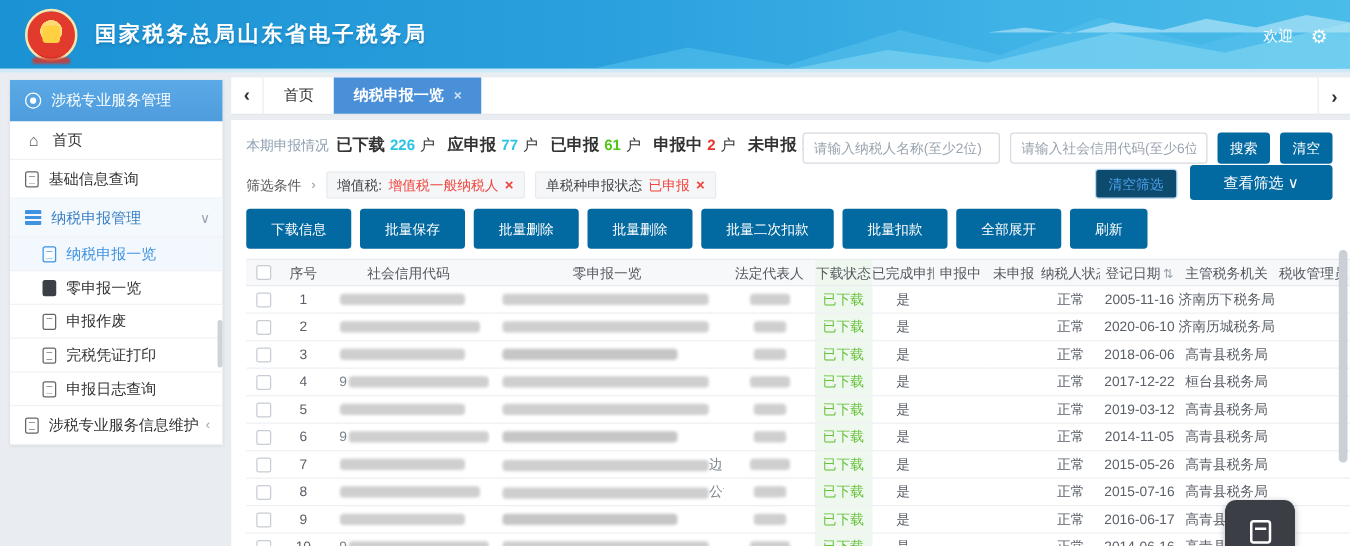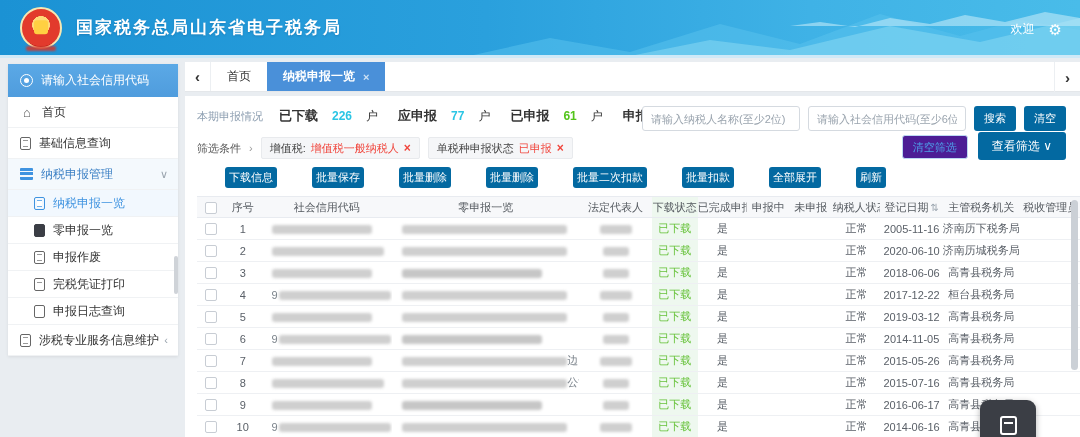--- a/index.html
+++ b/index.html
@@ -54,21 +54,21 @@
   .tab-arrow { width:26px; display:flex; align-items:center; justify-content:center; font-size:15px;
                font-weight:bold; color:#333; cursor:pointer; border-right:1px solid #eceff2; }
   .tab-arrow.right { position:absolute; right:0; top:0; height:30px; border-left:1px solid #eceff2; border-right:none; }
   .tab { display:flex; align-items:center; padding:0 16px; gap:8px; cursor:pointer; color:#333; font-size:12px; }
   .tab.active { background:#4a90d9; color:#fff; font-weight:bold; }
   .tab-close { font-size:11px; color:#cfe2f5; cursor:pointer; }
 
   
   .card { position:absolute; left:185px; top:96px; right:0; bottom:0; background:#fff; padding:8px 10px 0 12px; }
 
-  .stats { display:flex; align-items:center; gap:12px; height:24px; }
+  .stats { display:flex; align-items:center; gap:2px; height:24px; }
   .stats-label { color:#8fa0b2; font-size:11px; margin-right:4px; }
   .stat-name { color:#333; font-size:13px; font-weight:bold; }
   .stat-val { font-size:12px; font-weight:bold; margin:0 2px; }
   .stat-unit { color:#333; font-size:12px; margin-right:8px; }
   .c-cyan{color:#2bc5e4;} .c-green{color:#52c41a;} .c-red{color:#e8312a;} .c-blue{color:#2b87e3;}
 
   .search-cluster { position:absolute; top:10px; right:14px; display:flex; gap:8px; }
   .search-cluster input { width:158px; height:25px; border:1px solid #d5dae0; border-radius:3px;
                           padding:0 8px; font-size:11px; color:#333; font-family:inherit; }
   .search-cluster input::placeholder { color:#9aa4ae; }
@@ -77,26 +77,26 @@
 
   .filter-row { display:flex; align-items:center; gap:8px; margin-top:9px; height:22px; }
   .filter-label { color:#555; font-size:11px; }
   .filter-chev { color:#999; font-size:11px; }
   .ftag { display:flex; align-items:center; gap:5px; background:#f5f6f8; border:1px solid #e8eaed;
           border-radius:2px; padding:0 8px; height:22px; font-size:11px; color:#444; }
   .ftag .val { color:#f0453c; }
   .ftag .x { color:#f0453c; font-weight:bold; cursor:pointer; font-size:12px; }
 
   .filter-right { position:absolute; top:36px; right:14px; display:flex; gap:10px; align-items:flex-start; }
-  .btn-outline { background:#4c1d95; color:#4d9fe8; border:1px solid #bcd9f3; border-radius:3px;
+  .btn-outline { background:#0c4a6e; color:#4d9fe8; border:1px solid #bcd9f3; border-radius:3px;
                  font-size:11px; height:24px; padding:0 10px; cursor:pointer; font-family:inherit; margin-top:3px; }
-  .btn-view { height:28px; padding:0 14px; font-size:12px; }
+  .btn-view { height:28px; padding:0 27px; font-size:12px; }
 
   .toolbar { display:flex; gap:7px; margin-top:8px; }
-  .toolbar .btn { height:21px; font-size:11px; padding:0 4px; border-radius:3px;margin-left:28px; }
+  .toolbar .btn { height:32px; font-size:11px; padding:0 20px; border-radius:3px; }
 
   
   .tbl-wrap { margin-top:8px; }
   table { width:885px; border-collapse:collapse; table-layout:fixed; font-size:11px; color:#5a6068; }
   thead th { height:21px; font-weight:normal; color:#54595f; background:#f7f8fa;
              border-top:1px solid #e8ebf0; border-bottom:1px solid #e8ebf0; text-align:center;
              white-space:nowrap; overflow:hidden; }
   tbody td { height:22px; border-bottom:1px solid #eef0f3; text-align:center; white-space:nowrap; overflow:hidden; }
   .col-dl { background:#eef8ef; }
   td.col-dl { color:#67c23a; }
@@ -136,21 +136,21 @@
   </div>
   <div class="hdr-right">
     <span class="welcome">欢迎</span>
     <span class="gear">⚙</span>
   </div>
 </div>
 
 <div class="sidebar">
   <div class="sb-section">
     <span class="ico-circle"></span>
-    <span>请输入社会信用代码</span>
+    <span>涉税专业服务管理</span>
   </div>
   <div class="sb-item">
     <span class="ico-home">⌂</span>
     <span>首页</span>
   </div>
   <div class="sb-item">
     <span class="ico-doc"></span>
     <span>基础信息查询</span>
   </div>
   <div class="sb-item group">

